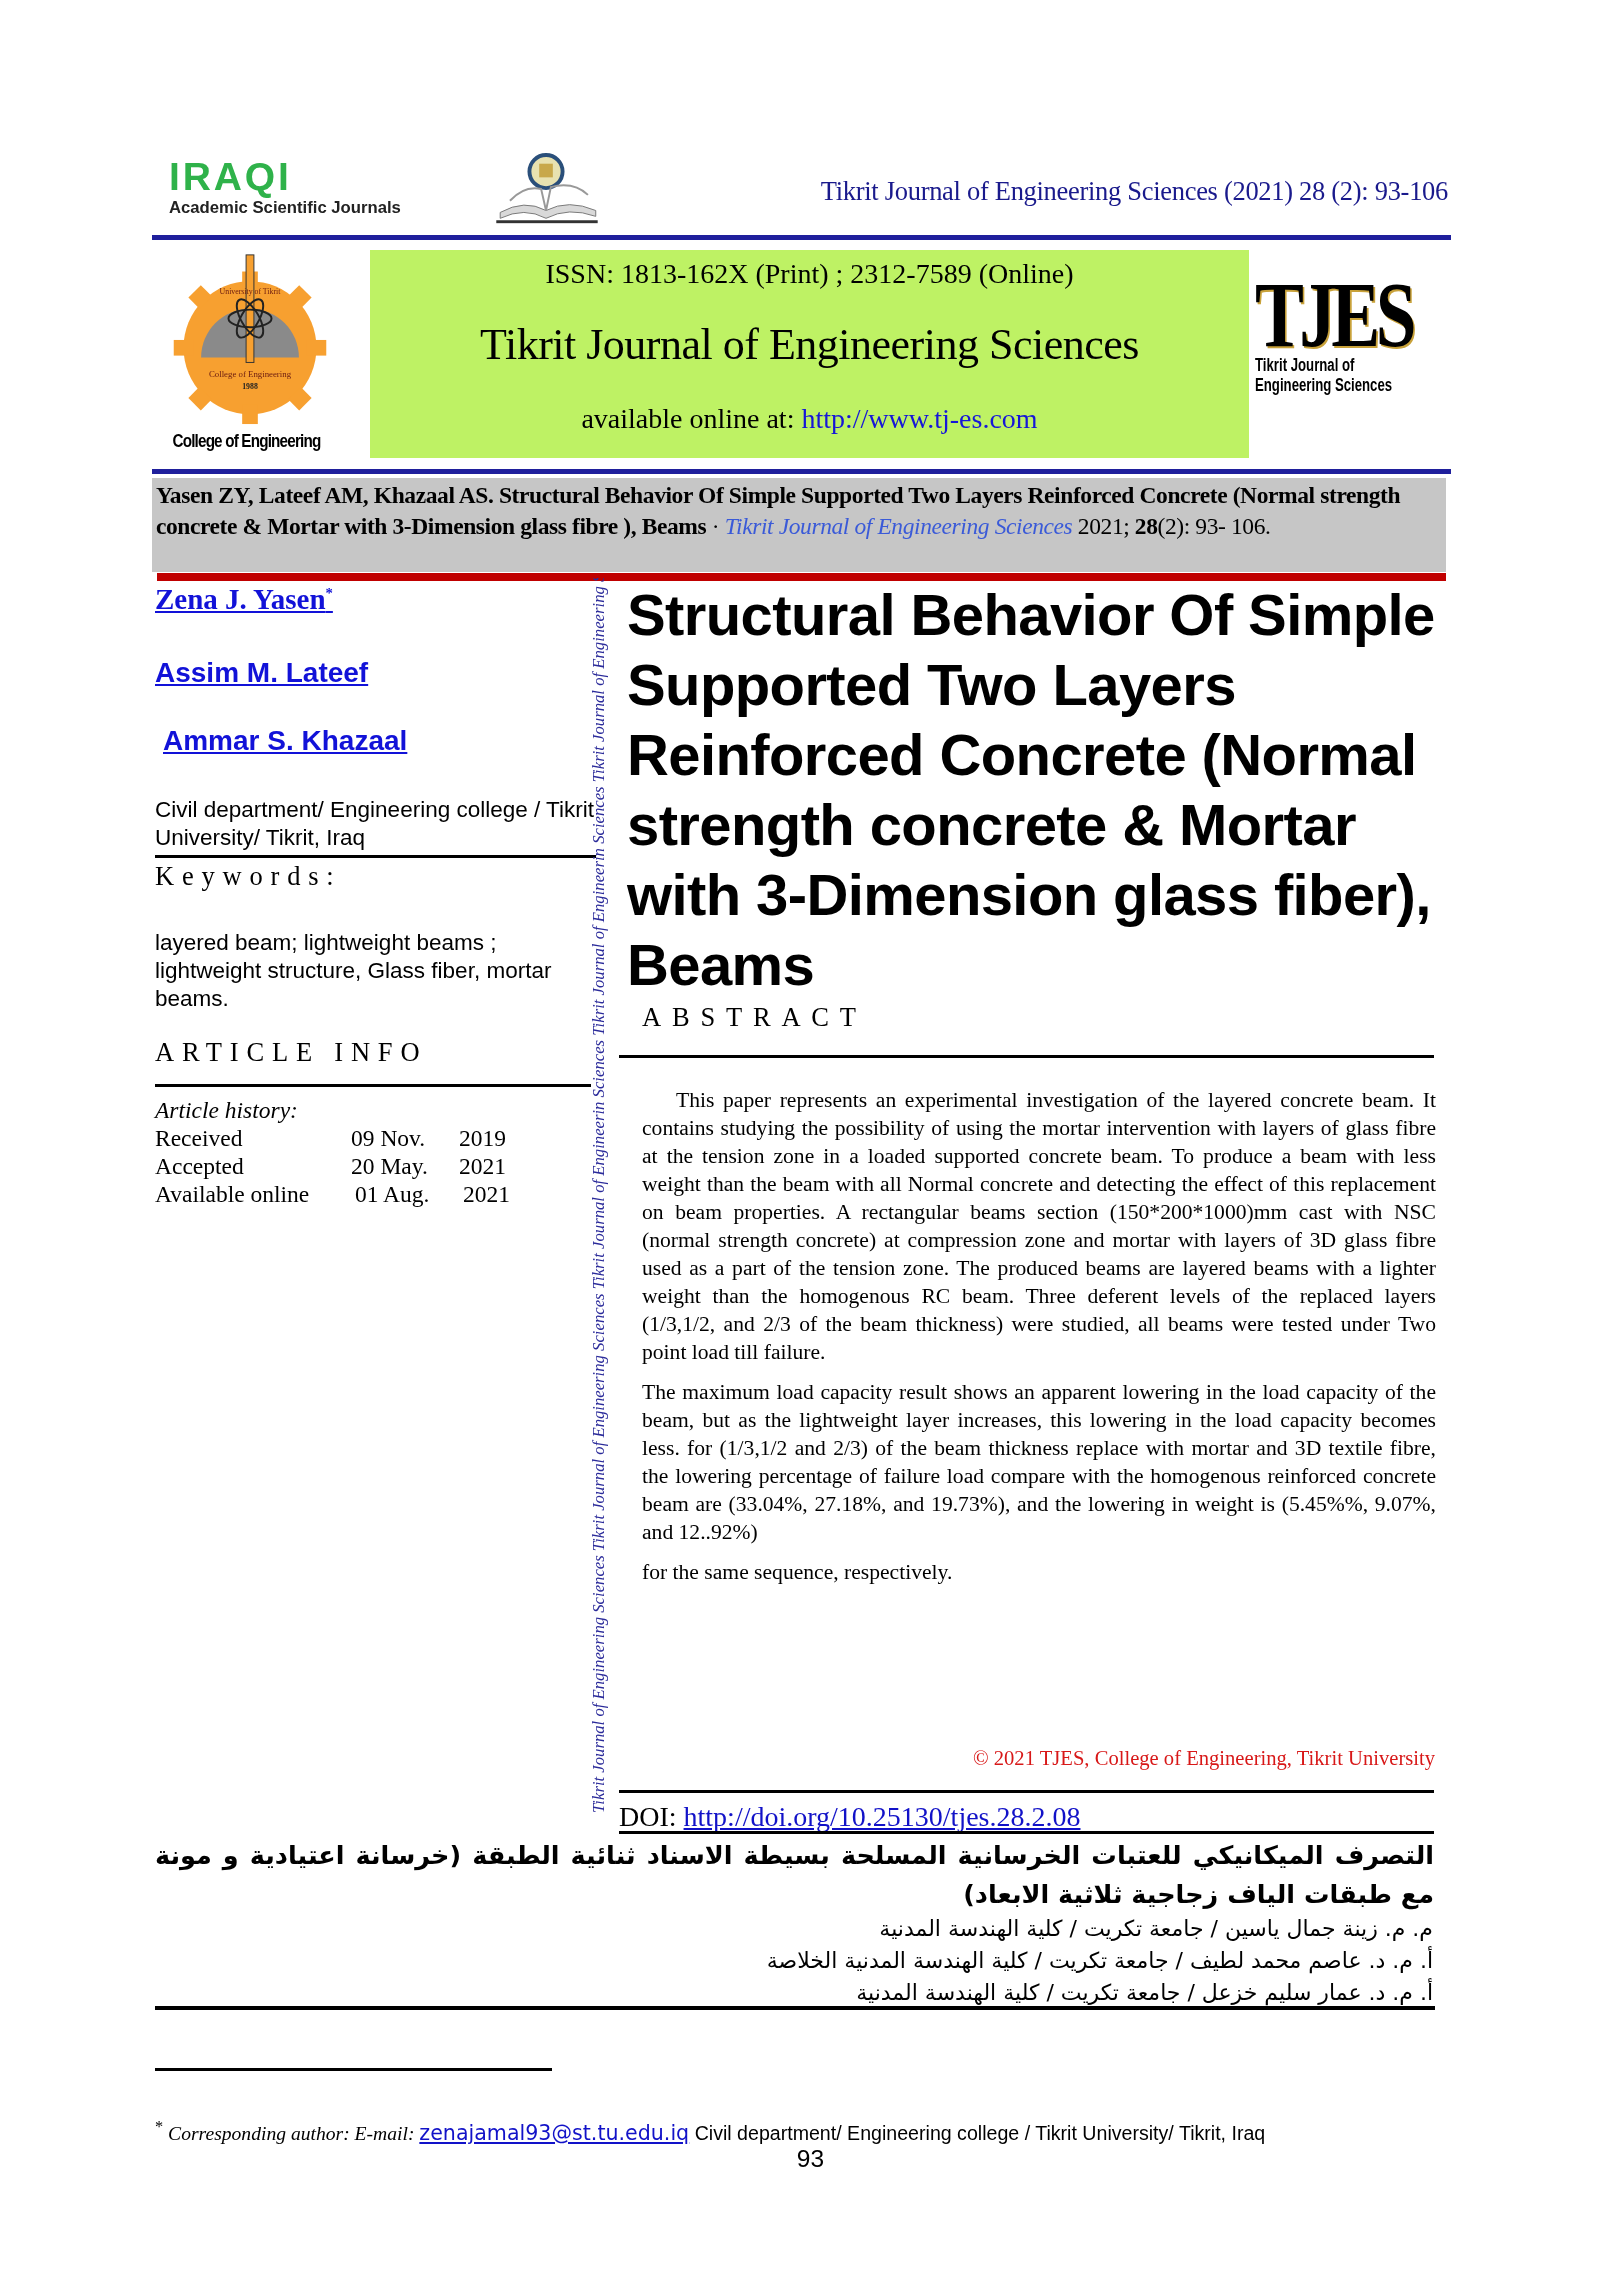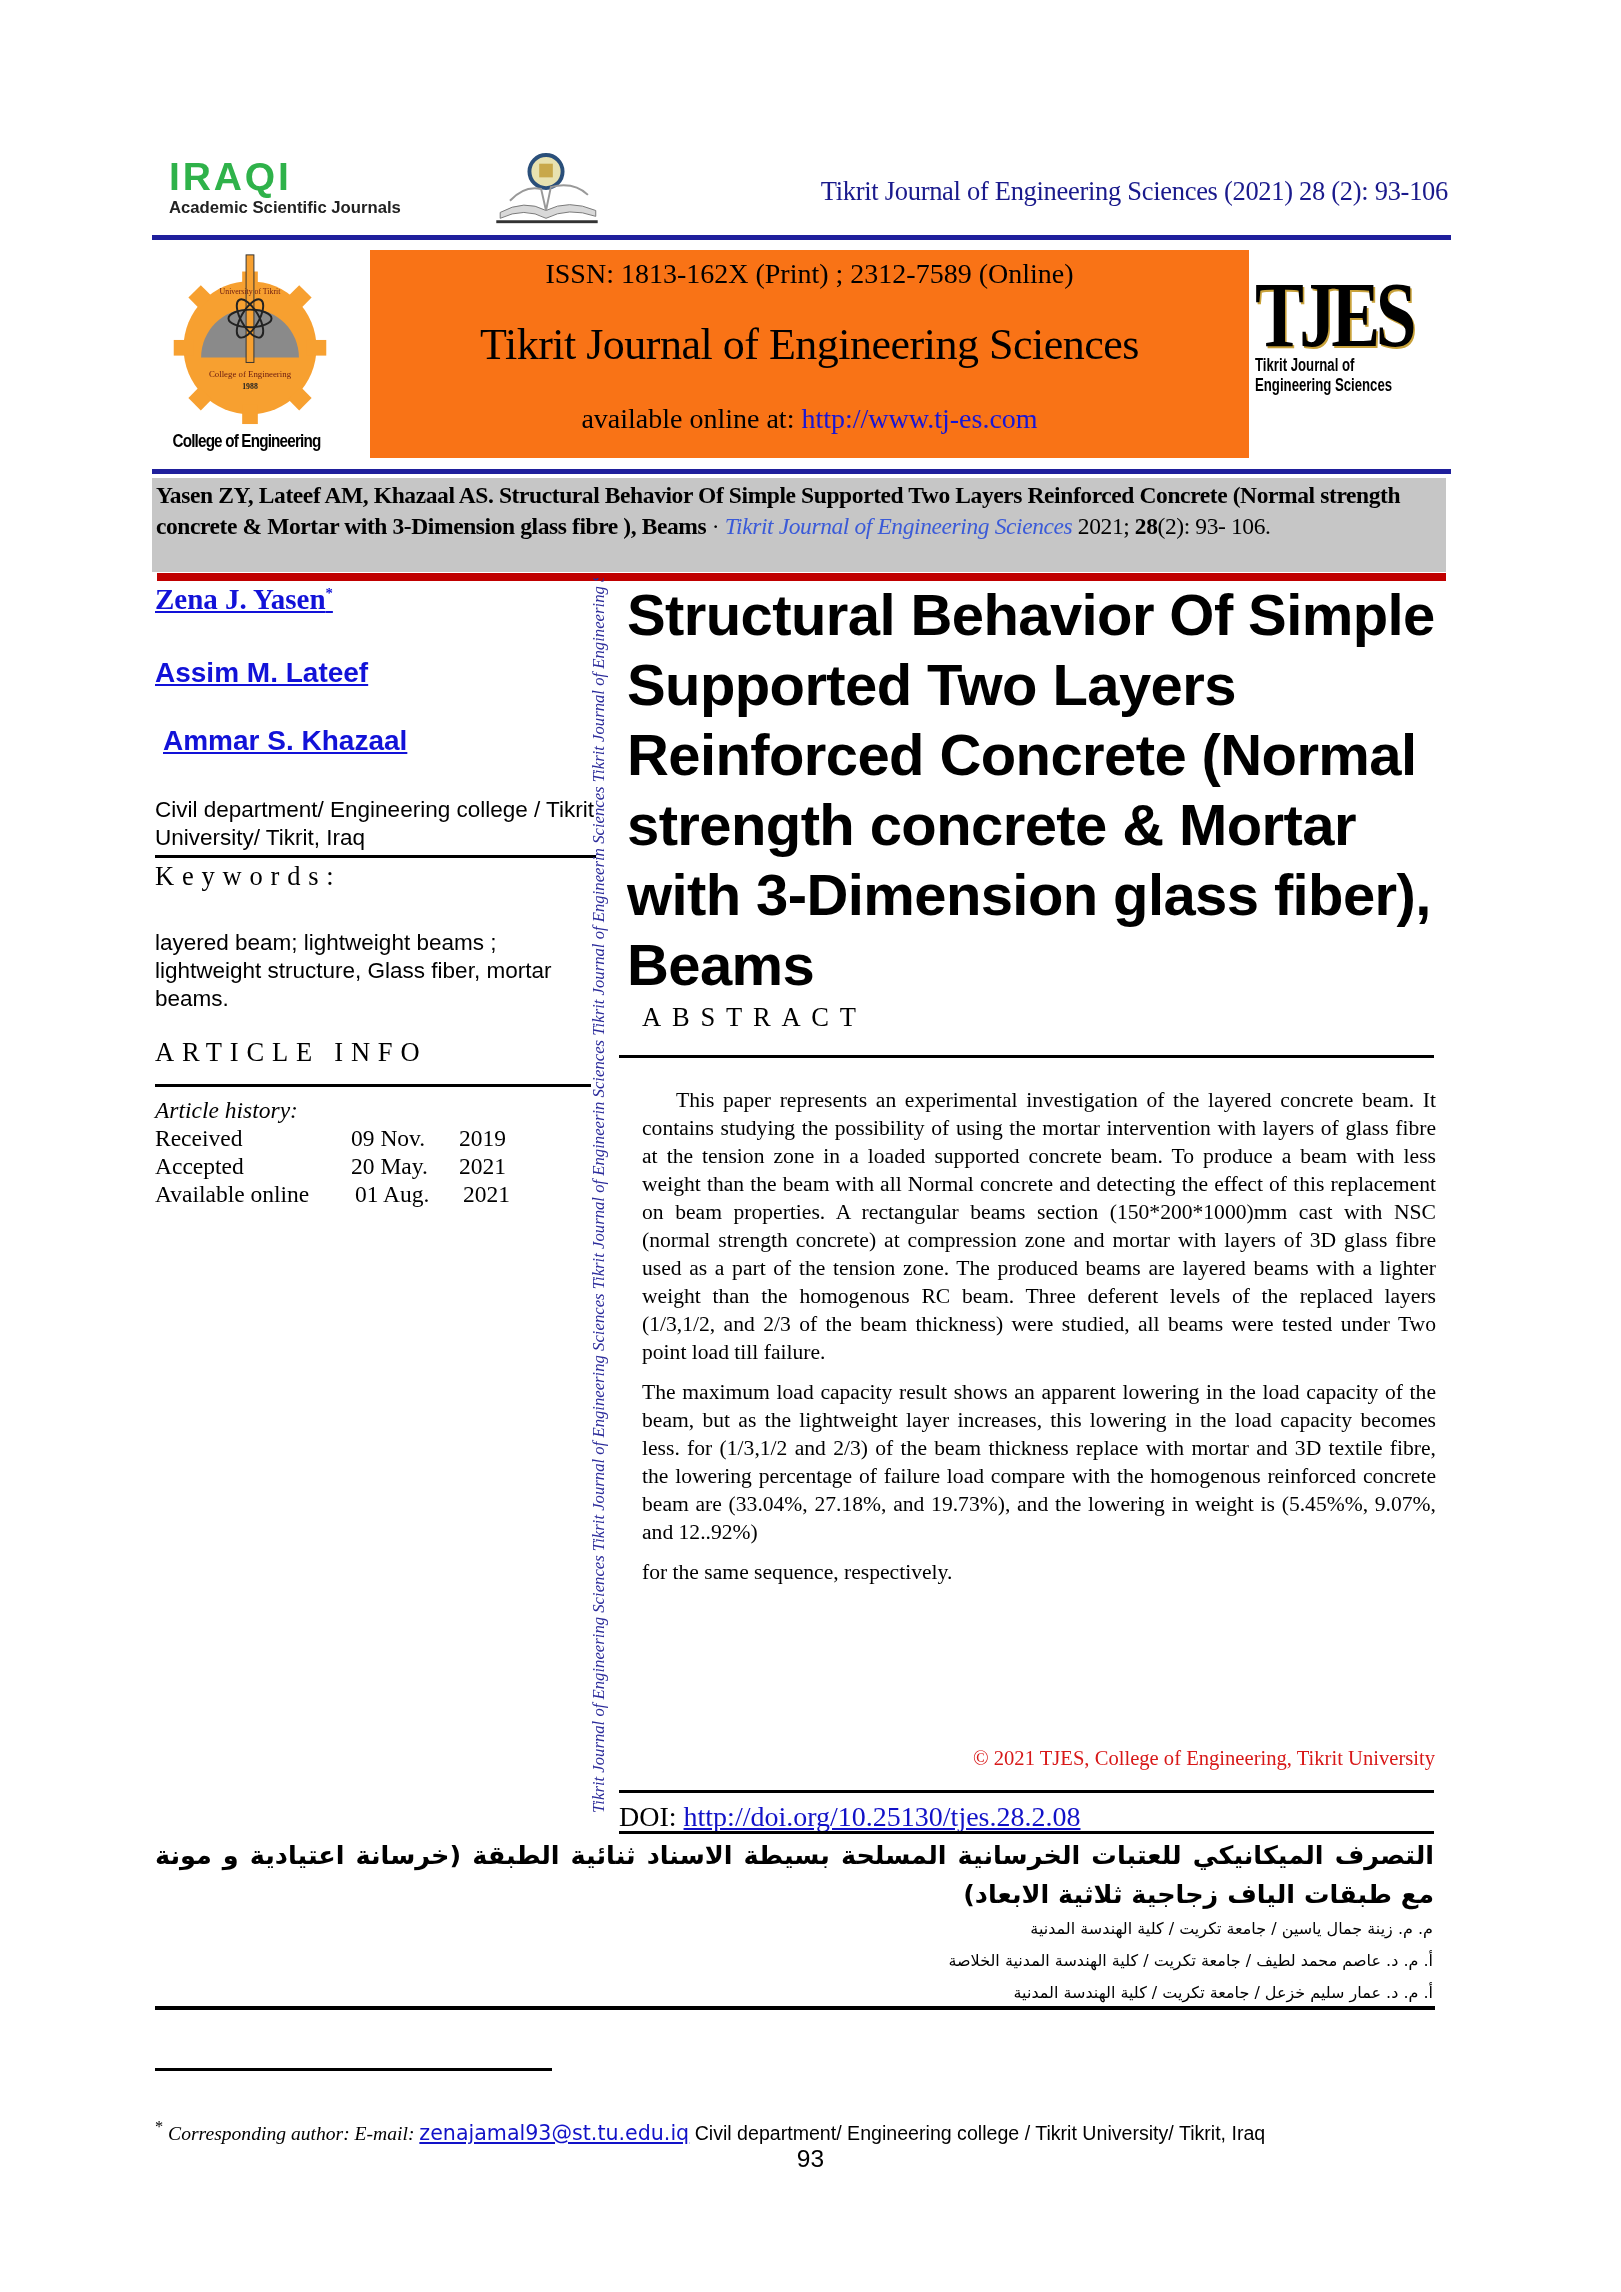--- a/index.html
+++ b/index.html
@@ -15,21 +15,21 @@
                font-size: 16.7px; line-height: 19.6px; margin-top: 2px; }
   .book-logo { left: 490px; top: 152px; width: 113px; height: 78px; }
   .running-head { right: 173px; top: 176px; font-size: 26.5px; color: #1a1a8c; white-space: nowrap;
                   letter-spacing: -0.3px; }
   .blue-rule { left: 152px; width: 1299px; height: 4.9px; background: #1f1f9c; }
 
   
   .college-logo { left: 162px; top: 250px; width: 206px; height: 211px; }
   .college-caption { font-family: "Liberation Sans", sans-serif; font-weight: bold; font-size: 18.6px;
                      letter-spacing: -1px; text-align: center; transform: scaleX(0.82); transform-origin: left; white-space: nowrap; }
-  .orange-box { left: 370px; top: 250px; width: 879px; height: 208px; background: #f97316; }
+  .orange-box { left: 370px; top: 250px; width: 879px; height: 208px; background: #bef264; }
   .issn { width: 100%; text-align: center; top: 7.8px; font-size: 28px; }
   .journal-name { width: 100%; text-align: center; top: 69px; font-size: 44px; letter-spacing: -0.5px; }
   .avail { width: 100%; text-align: center; top: 153px; font-size: 28px; }
   .avail a { color: #1616d8; text-decoration: none; }
   .tjes-logo { left: 1255px; top: 272px; width: 196px; height: 157px; }
   .tjes-big { font-size: 94px; font-weight: bold; letter-spacing: -5.9px; line-height: 84px;
               text-shadow: 2px 2px 0 #c9a23a; transform: scaleX(0.78); transform-origin: left; white-space: nowrap; }
   .tjes-small { font-family: "Liberation Sans", sans-serif; font-weight: bold; font-size: 17.6px; line-height: 19.6px;
                 transform: scaleX(0.75); transform-origin: left; white-space: nowrap; }
 
@@ -70,21 +70,21 @@
   .abstract p { margin: 0 0 11.8px 0; }
   .abstract p.first { text-indent: 34px; }
   .copyright { right: 186px; top: 1747px; font-size: 20.6px; color: #d81818; white-space: nowrap; }
   .doi { left: 619px; top: 1801px; font-size: 28px; white-space: nowrap; }
   .doi a { color: #1212c8; text-decoration: underline; }
 
   
   .arabic-title { left: 155px; top: 1836px; width: 1279px; direction: rtl; text-align: justify; text-align-last: right;
                   font-family: "DejaVu Sans", sans-serif; font-weight: bold; font-size: 25.5px; line-height: 39px; }
   .arabic-authors { right: 188px; top: 1913px; direction: rtl; text-align: right;
-                    font-family: "DejaVu Sans", sans-serif; font-size: 16px; line-height: 32px; }
+                    font-family: "DejaVu Sans", sans-serif; font-size: 22px; line-height: 32px; }
 
   
   .fn-rule { left: 155px; top: 2068px; width: 397px; height: 2.9px; background: #000; }
   .footnote { left: 155px; top: 2117px; font-size: 19.6px; white-space: nowrap; }
   .footnote i { font-family: "Liberation Serif", serif; }
   .footnote a { font-family: "DejaVu Sans", sans-serif; color: #1212c8; text-decoration: underline; font-size: 20.6px; }
   .footnote .aff { font-family: "Liberation Sans", sans-serif; font-size: 19.6px; }
   .page-num { left: 0; width: 1621px; top: 2145px; text-align: center; font-family: Liberation Sans, sans-serif; font-size: 24.5px; }
 </style>
 </head>

